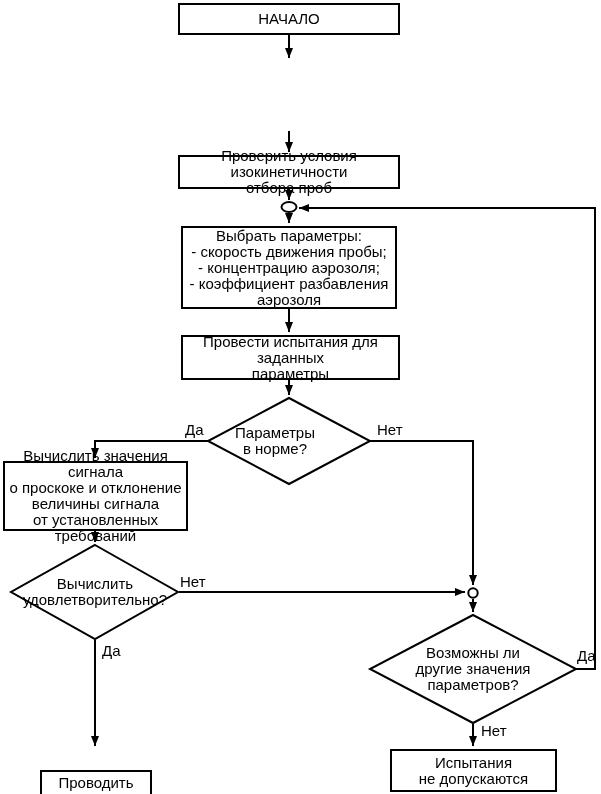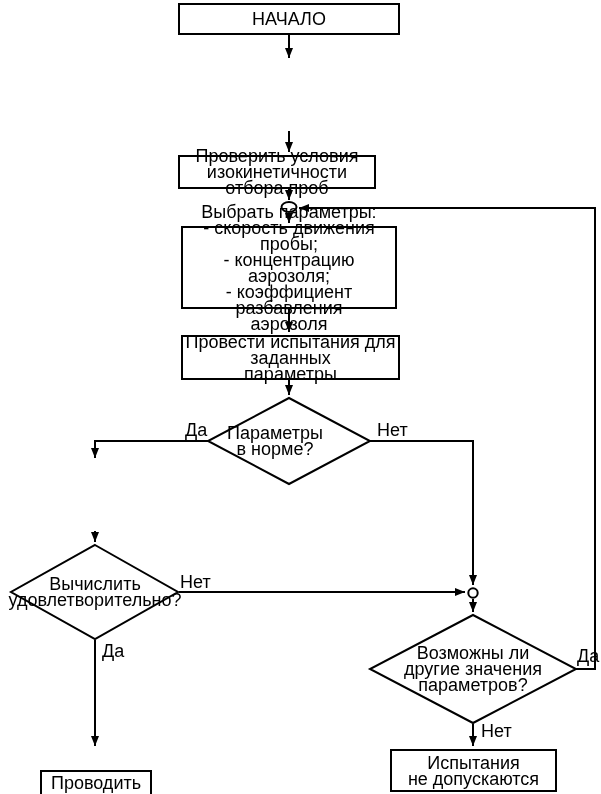--- a/index.html
+++ b/index.html
@@ -2,21 +2,21 @@
 <html><head>
 <meta charset="utf-8">
 <style>
   html, body { margin: 0; padding: 0; background: #fff; }
   .canvas {
     position: relative;
     width: 601px;
     height: 794px;
     background: #ffffff;
     font-family: "Liberation Sans", sans-serif;
-    font-size: 18px;
+    font-size: 15px;
     line-height: 16px;
     color: #000;
     overflow: hidden;
   }
   svg.wires {
     position: absolute;
     left: 0; top: 0;
   }
   .node {
     position: absolute;
@@ -75,32 +75,36 @@
     <polygon points="95,545 178,592 95,639 11,592" fill="#fff" stroke="#000" stroke-width="2"></polygon>
     <polygon points="473,615 576,669 473,723 370,669" fill="#fff" stroke="#000" stroke-width="2"></polygon>
 
     <ellipse cx="289" cy="207" rx="7.5" ry="5" fill="#fff" stroke="#000" stroke-width="2"></ellipse>
     <circle cx="473" cy="593" r="4.7" fill="#fff" stroke="#000" stroke-width="2"></circle>
   </svg>
 
   <div class="node" style="left:178px; top:3px; width:222px; height:32px;">НАЧАЛО</div>
 
 
-  <div class="node" style="left:178px; top:155px; width:198px; height:34px;">Проверить условия изокинетичности
+  <div class="node" style="left:178px; top:155px; width:222px; height:34px;">Проверить условия изокинетичности
 отбора проб</div>
 
   <div class="node" style="left:181px; top:226px; width:216px; height:83px;">Выбрать параметры:
 - скорость движения пробы;
 - концентрацию аэрозоля;
 - коэффициент разбавления
 аэрозоля</div>
 
   <div class="node" style="left:181px; top:335px; width:219px; height:45px;">Провести испытания для заданных
 параметры</div>
 
+  <div class="node" style="left:3px; top:461px; width:185px; height:70px;">Вычислить значения сигнала
+о проскоке и отклонение
+величины сигнала
+от установленных требований</div>
 
   <div class="node" style="left:40px; top:770px; width:112px; height:42px;">Проводить
 испытания</div>
 
   <div class="node" style="left:390px; top:749px; width:167px; height:43px;">Испытания
 не допускаются</div>
 
   <div class="dtext" style="left:200px; top:400px; width:150px; height:82px;">Параметры
 в норме?</div>
 

